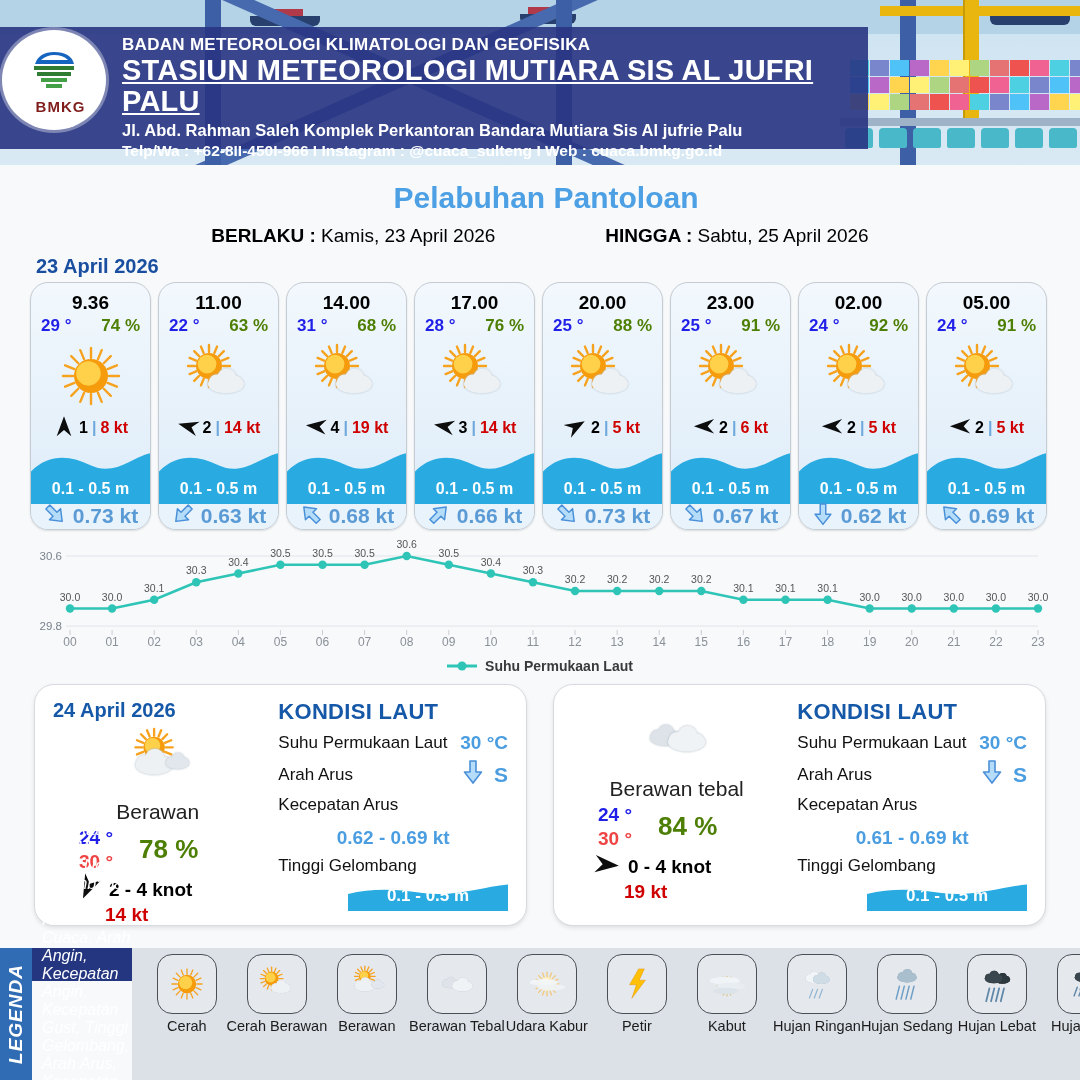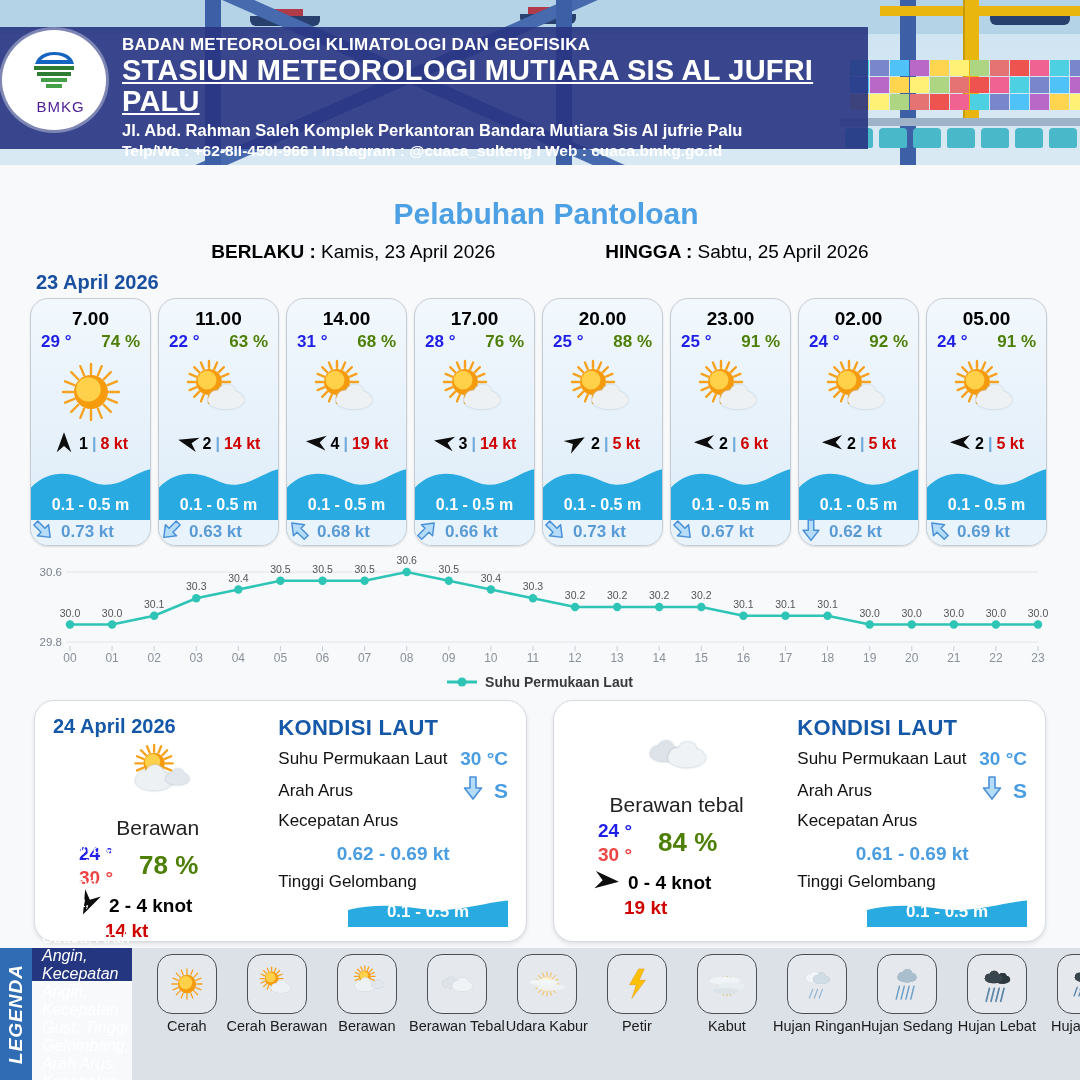--- a/index.html
+++ b/index.html
@@ -22,46 +22,46 @@
   .chairs i { width:28px; height:20px; background:#49b8c8; border-radius:4px 4px 2px 2px; display:block; }
   .dock-strip { position:absolute; top:118px; left:840px; right:0; height:8px; background:#9fb3c8; }
   .band { position:absolute; top:27px; left:0; width:868px; height:122px; background:rgba(40,52,130,0.9); }
   .band-inner { padding:8px 10px 0 122px; color:#fff; }
   .band-org { font-size:17px; font-weight:bold; letter-spacing:.3px; }
   .band-station { font-size:29px; font-weight:bold; letter-spacing:.2px; line-height:1.08;text-decoration:underline; }
   .band-address { font-size:16.5px; font-weight:bold; margin-top:3px; }
   .band-contact { font-size:15.5px; font-weight:bold; margin-top:2px; }
   .logo-wrap { position:absolute; top:30px; left:2px; width:104px; height:100px; background:#fff; border-radius:50%; display:flex; flex-direction:column; align-items:center; justify-content:center; box-shadow:0 0 0 3px rgba(255,255,255,.35); }
   .logo-wrap svg { display:block; }
-  .logo-text { font-size:15px; font-weight:normal; color:#4c1d95; letter-spacing:1px;margin-left:13px; }
+  .logo-text { font-size:15px; font-weight:bold; color:#7f1d1d; letter-spacing:1px;margin-left:13px; }
 
   
   .title-block { text-align:center; padding-top:14px; }
   .main-title { font-size:43px; font-weight:bold; color:#1d73b8; letter-spacing:.5px;
     text-shadow:-2px -2px 0 #fff,2px -2px 0 #fff,-2px 2px 0 #fff,2px 2px 0 #fff,0 3px 2px rgba(0,0,0,.15); }
-  .sub-title { font-size:30px; font-weight:bold; color:#4da0e4; margin-top:18px;padding-left:12px; }
+  .sub-title { font-size:30px; font-weight:bold; color:#4da0e4; margin-top:2px;padding-left:12px; }
   .validity { display:flex; justify-content:center; gap:110px; margin-top:10px; font-size:19px; color:#000; }
   .validity b { font-weight:bold; }
   .forecast-date { margin:8px 0 4px 36px; font-size:20px; font-weight:bold; color:#1a4fa0; }
 
   
   .cards-row { display:flex; gap:7px; padding:0 30px; }
   .fcard { width:121px; height:248px; border:1px solid #c6ccd4; border-radius:18px; overflow:hidden;
     background:linear-gradient(#f2f8fd,#dcebf8); display:flex; flex-direction:column; box-shadow:0 1px 2px rgba(0,0,0,.12); }
   .fc-time { text-align:center; font-size:19px; font-weight:bold; color:#000; margin-top:9px; }
   .fc-th { display:flex; justify-content:space-between; padding:2px 10px 0 10px; font-size:17px; font-weight:bold; }
   .fc-temp { color:#1f1fe8; } .fc-hum { color:#4e7f05; }
   .fc-icon { height:84px; display:flex; align-items:center; justify-content:center; }
   .fc-wind { display:flex; align-items:center; justify-content:center; gap:4px; font-size:16px; font-weight:bold; height:26px; }
   .fc-wind .sep { color:#6fa8dc; } .fc-wind .spd { color:#cf0000;text-align:right; }
   .fc-wave { position:relative; height:62px; margin-top:4px; }
   .fc-wave svg { position:absolute; inset:0; width:100%; height:100%; }
   .fc-wave .wtxt { position:absolute; left:0; right:0; bottom:6px; text-align:center; color:#fff; font-size:16px; font-weight:bold; }
-  .fc-cur { flex:1; background:#e8f3fb; display:flex; align-items:center; gap:6px;
-    font-size:17px; font-weight:bold; color:#5b9bd5; }
+  .fc-cur { flex:1; background:#e8f3fb; display:flex; align-items:center; justify-content:center; gap:6px;
+    font-size:21px; font-weight:bold; color:#5b9bd5; }
 
   
   .chart-block { padding:6px 28px 0 28px; }
   .chart-legend { display:flex; justify-content:center; align-items:center; gap:8px; font-size:14px; font-weight:bold; color:#3a3a3a; margin-top:0px; }
 
   
   .panels { display:flex; gap:26px; padding:10px 34px 0 34px; }
   .panel { width:493px; height:242px; background:#fff; border:1px solid #d7dbe0; border-radius:20px;
     box-shadow:0 2px 4px rgba(0,0,0,.1); display:flex; padding:14px 18px; }
   .p-left { width:46%; display:flex; flex-direction:column; }
@@ -190,21 +190,21 @@
     <div class="validity">
       <div><b>BERLAKU :</b> <span>Kamis, 23 April 2026</span></div>
       <div><b>HINGGA :</b> <span>Sabtu, 25 April 2026</span></div>
     </div>
   </div>
 
   <div class="forecast-date">23 April 2026</div>
 
   <div class="cards-row" id="cards-row">
       <div class="fcard">
-      <div class="fc-time">7.00</div>
+      <div class="fc-time">9.36</div>
       <div class="fc-th">
         <span class="fc-temp">29 °</span>
         <span class="fc-hum">74 %</span>
       </div>
       <div class="fc-icon">
           <svg width="100" height="80" viewBox="0 0 100 80">
             <line x1="68" y1="40" x2="78" y2="40" stroke="#f6a21e" stroke-width="2.4" stroke-linecap="round"></line>
             <line x1="66.62983158520316" y1="46.88830178257162" x2="75.86862691031602" y2="50.715136106222516" stroke="#f6a21e" stroke-width="2.4" stroke-linecap="round"></line>
             <line x1="62.72792206135786" y1="52.72792206135786" x2="69.79898987322333" y2="59.79898987322333" stroke="#f6a21e" stroke-width="2.4" stroke-linecap="round"></line>
             <line x1="56.88830178257162" y1="56.62983158520316" x2="60.715136106222516" y2="65.86862691031602" stroke="#f6a21e" stroke-width="2.4" stroke-linecap="round"></line>

